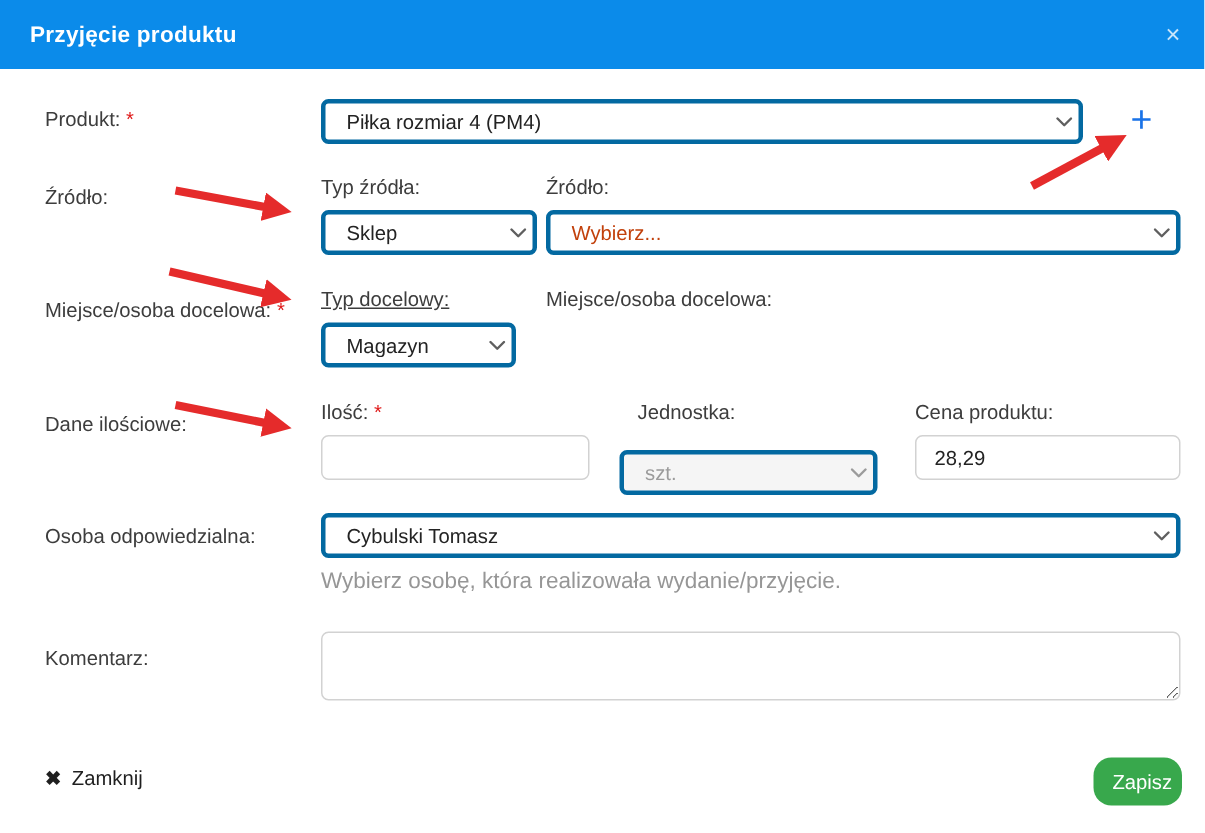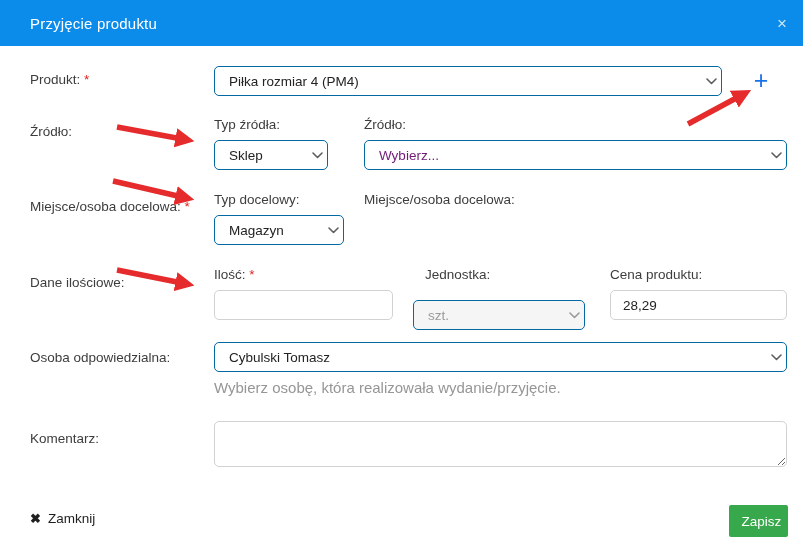--- a/index.html
+++ b/index.html
@@ -11,45 +11,45 @@
     overflow: hidden;
   }
   .modal { position: relative; width: 803px; height: 555px; background: #fff; }
 
   
   .modal-header {
     position: absolute; left: 0; top: 0; width: 803px; height: 46px;
     background: #0b8bea; display: flex; align-items: center;
   }
   .modal-title {
-    margin-left: 30px; color: #fff; font-size: 15px; font-weight: 400;
+    margin-left: 20px; color: #fff; font-size: 15px; font-weight: 700;
     letter-spacing: 0.2px;
   }
   .modal-close {
     position: absolute; right: 12px; top: 50%; transform: translateY(-50%);
     color: rgba(255,255,255,0.78); font-size: 17px; line-height: 1;
     cursor: pointer; padding: 4px; font-weight: 400;
   }
 
   
   .abs { position: absolute; text-align: center; }
 
   .lbl { font-size: 13.5px; color: #3d3d3d; white-space: nowrap; }
   .req { color: #e01e1e; }
 
   
   .ctl {
     position: absolute; height: 30px; background: #fff;
-    border: 1px solid #0369a1; border-radius: 5px;
+    border: 3px solid #0369a1; border-radius: 5px;
     display: flex; align-items: center;
     font-size: 13.5px; color: #232323;
     padding: 0 4px 0 14px;
   }
   .ctl .val { flex: 1 1 auto; overflow: hidden; white-space: nowrap; }
-  .ctl .placeholder { color: #701a75; }
+  .ctl .placeholder { color: #c2410c; }
   .ctl.disabled { background: #f5f5f5; color: #9b9b9b; }
   .chev { flex: 0 0 auto; margin-left: 8px; display: flex; align-items: center; }
   .clear-x { flex: 0 0 auto; color: #5a5a5a; font-size: 13px; margin-right: 14px; cursor: pointer; }
 
   input.ctl-input {
     position: absolute; height: 30px; border: 1px solid #d2d2d2;
     border-radius: 5px; font-size: 13.5px; color: #232323;
     padding: 0 12px; font-family: "Liberation Sans", sans-serif;
     outline: none; background: #fff;
   }
@@ -72,21 +72,21 @@
   .arrow-svg { position: absolute; pointer-events: none; }
 
   
   .footer-close {
     position: absolute; left: 30px; top: 511px; display: flex; align-items: center;
     gap: 7px; cursor: pointer; font-size: 13.5px; color: #1f1f1f;
   }
   .footer-close .x-ico { font-weight: bold; font-size: 13px; color: #1f1f1f; }
   .save-btn {
     position: absolute; left: 729px; top: 505px; width: 59px; height: 32px;
-    background: #38a84c; border: none; border-radius: 2px; color: #fff;
+    background: #38a84c; border: none; border-radius: 12px; color: #fff;
     font-size: 13.5px; font-family: "Liberation Sans", sans-serif;
     cursor: pointer;
     padding-left: 6px;
   }
 </style>
 </head>
 <body>
 
 <div class="modal">
 
@@ -103,42 +103,42 @@
     <span class="chev">
       <svg width="11" height="7" viewBox="0 0 11 7">
           <path d="M1 1l4.5 4.5L10 1" stroke="#5f5f5f" stroke-width="1.6" fill="none" stroke-linecap="round" stroke-linejoin="round"></path>
         </svg>
     </span>
   </div>
   <div class="plus-btn">+</div>
 
   <div class="abs lbl" style="left:30px; top:124px;">Źródło:</div>
   <div class="abs lbl" style="left:214px; top:117px;">Typ źródła:</div>
-  <div class="ctl" style="left:214px; top:140px; width:114px;">
+  <div class="ctl" style="left:214px; top:140px; width:144px;">
     <span class="val">Sklep</span>
     <span class="chev">
       <svg width="11" height="7" viewBox="0 0 11 7">
           <path d="M1 1l4.5 4.5L10 1" stroke="#5f5f5f" stroke-width="1.6" fill="none" stroke-linecap="round" stroke-linejoin="round"></path>
         </svg>
     </span>
   </div>
   <div class="abs lbl" style="left:364px; top:117px;">Źródło:</div>
   <div class="ctl" style="left:364px; top:140px; width:423px;">
     <span class="val placeholder">Wybierz...</span>
     <span class="chev">
       <svg width="11" height="7" viewBox="0 0 11 7">
           <path d="M1 1l4.5 4.5L10 1" stroke="#5f5f5f" stroke-width="1.6" fill="none" stroke-linecap="round" stroke-linejoin="round"></path>
         </svg>
     </span>
   </div>
 
   <div class="abs lbl" style="left:30px; top:199px;">
     <span>Miejsce/osoba docelowa:</span> <span class="req">*</span>
   </div>
-  <div class="abs lbl" style="left:214px; top:192px;">Typ docelowy:</div>
+  <div class="abs lbl" style="left:214px; top:192px;text-decoration:underline;">Typ docelowy:</div>
   <div class="ctl" style="left:214px; top:215px; width:130px;">
     <span class="val">Magazyn</span>
     <span class="chev">
       <svg width="11" height="7" viewBox="0 0 11 7">
           <path d="M1 1l4.5 4.5L10 1" stroke="#5f5f5f" stroke-width="1.6" fill="none" stroke-linecap="round" stroke-linejoin="round"></path>
         </svg>
     </span>
   </div>
   <div class="abs lbl" style="left:364px; top:192px;">Miejsce/osoba docelowa:</div>
 

